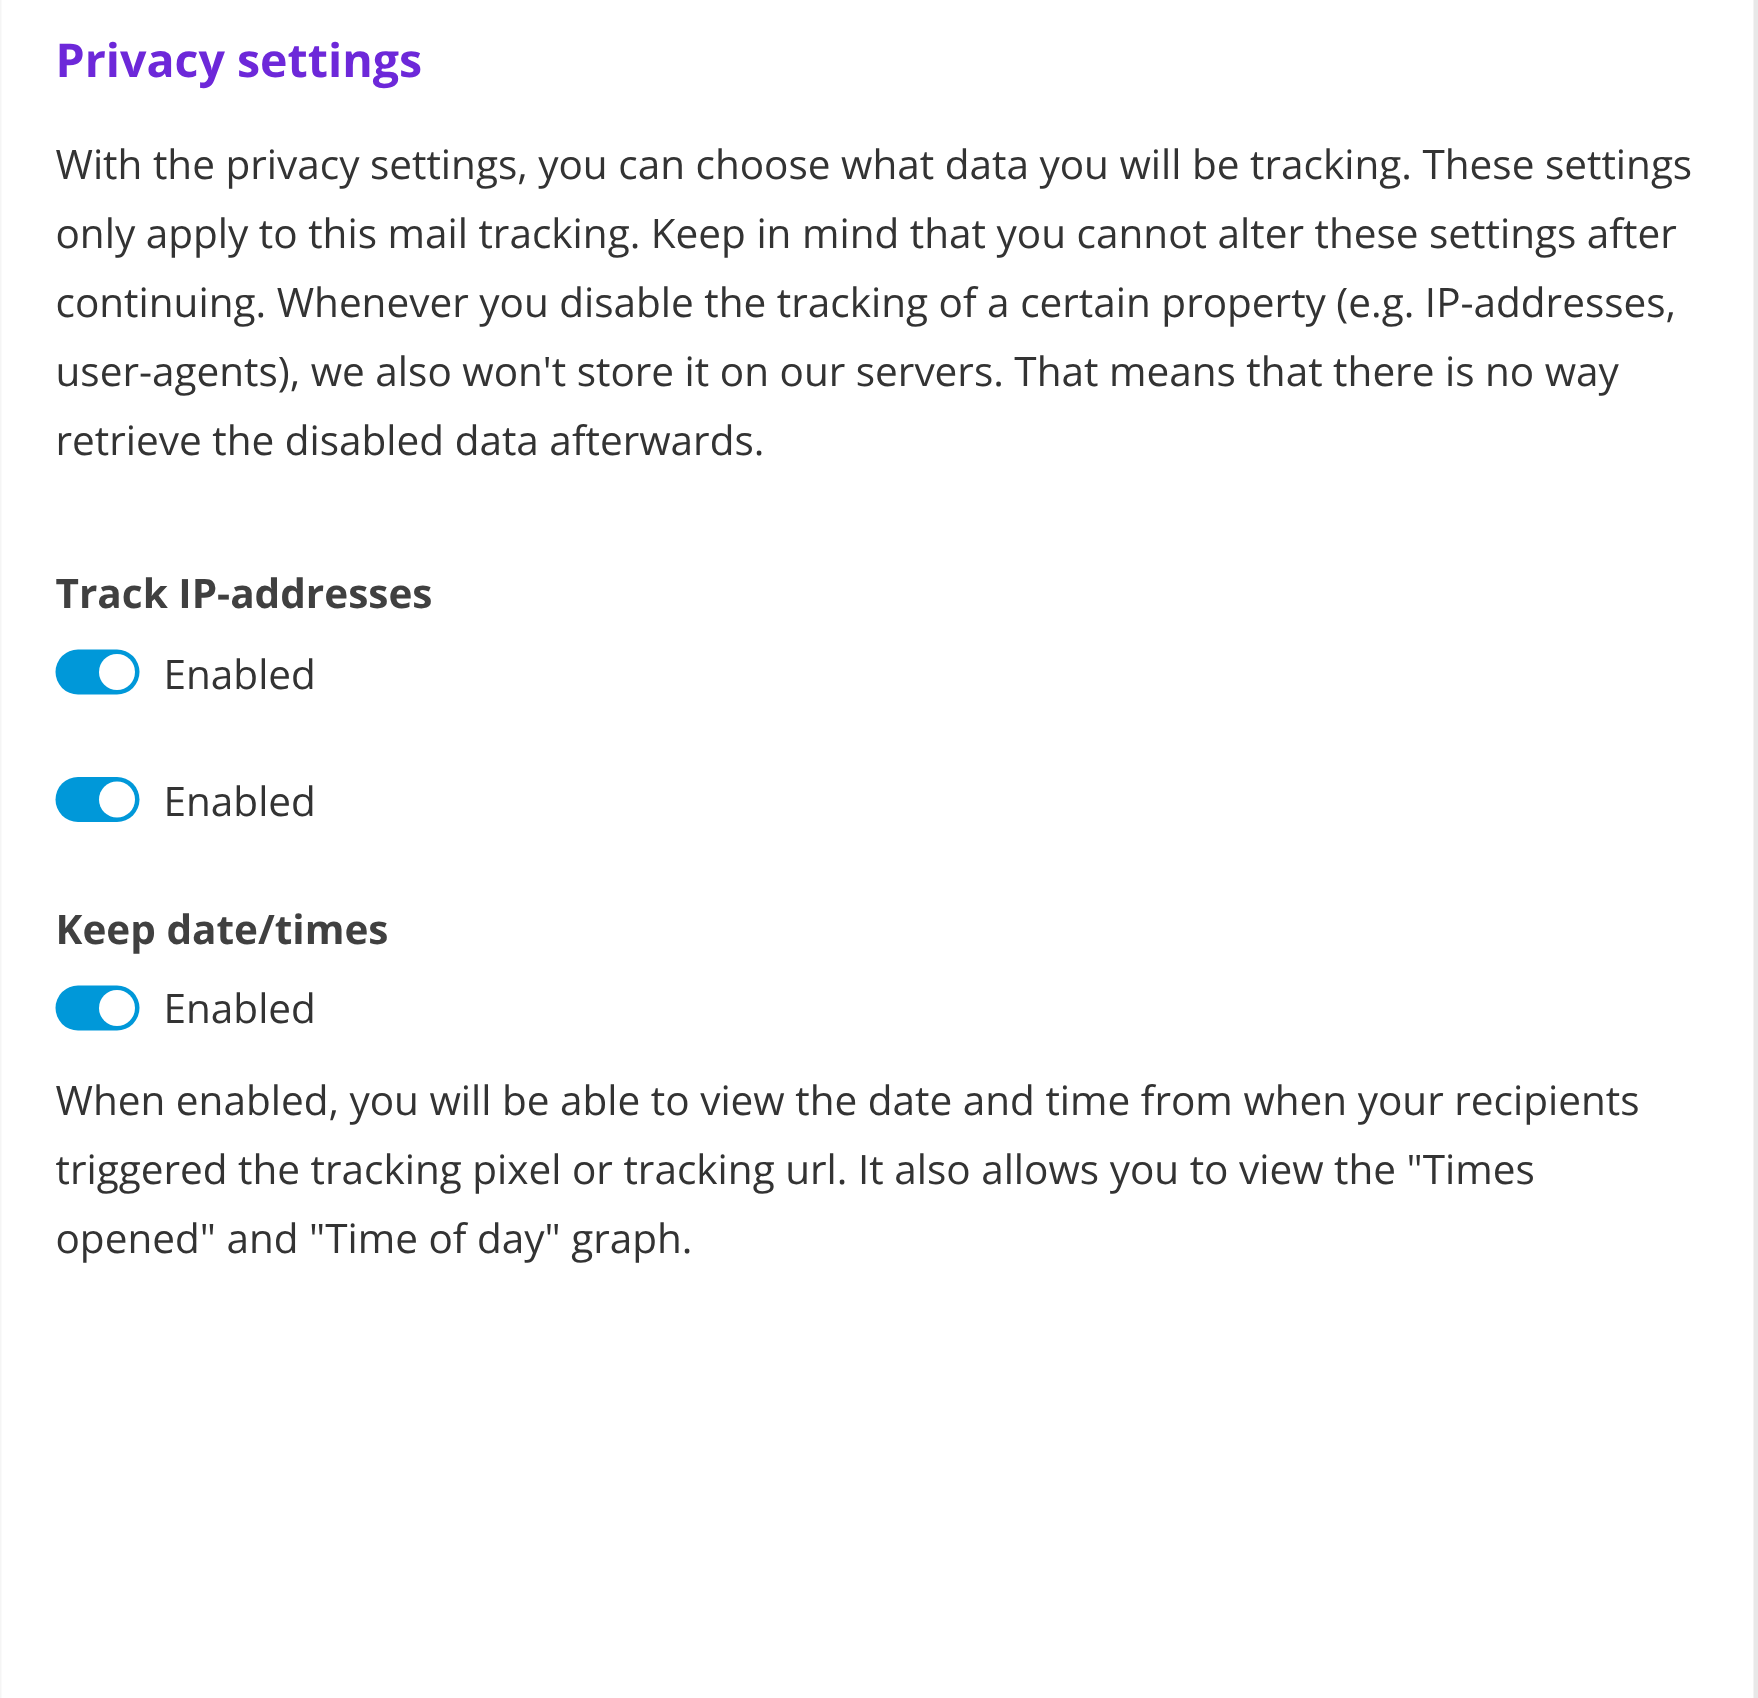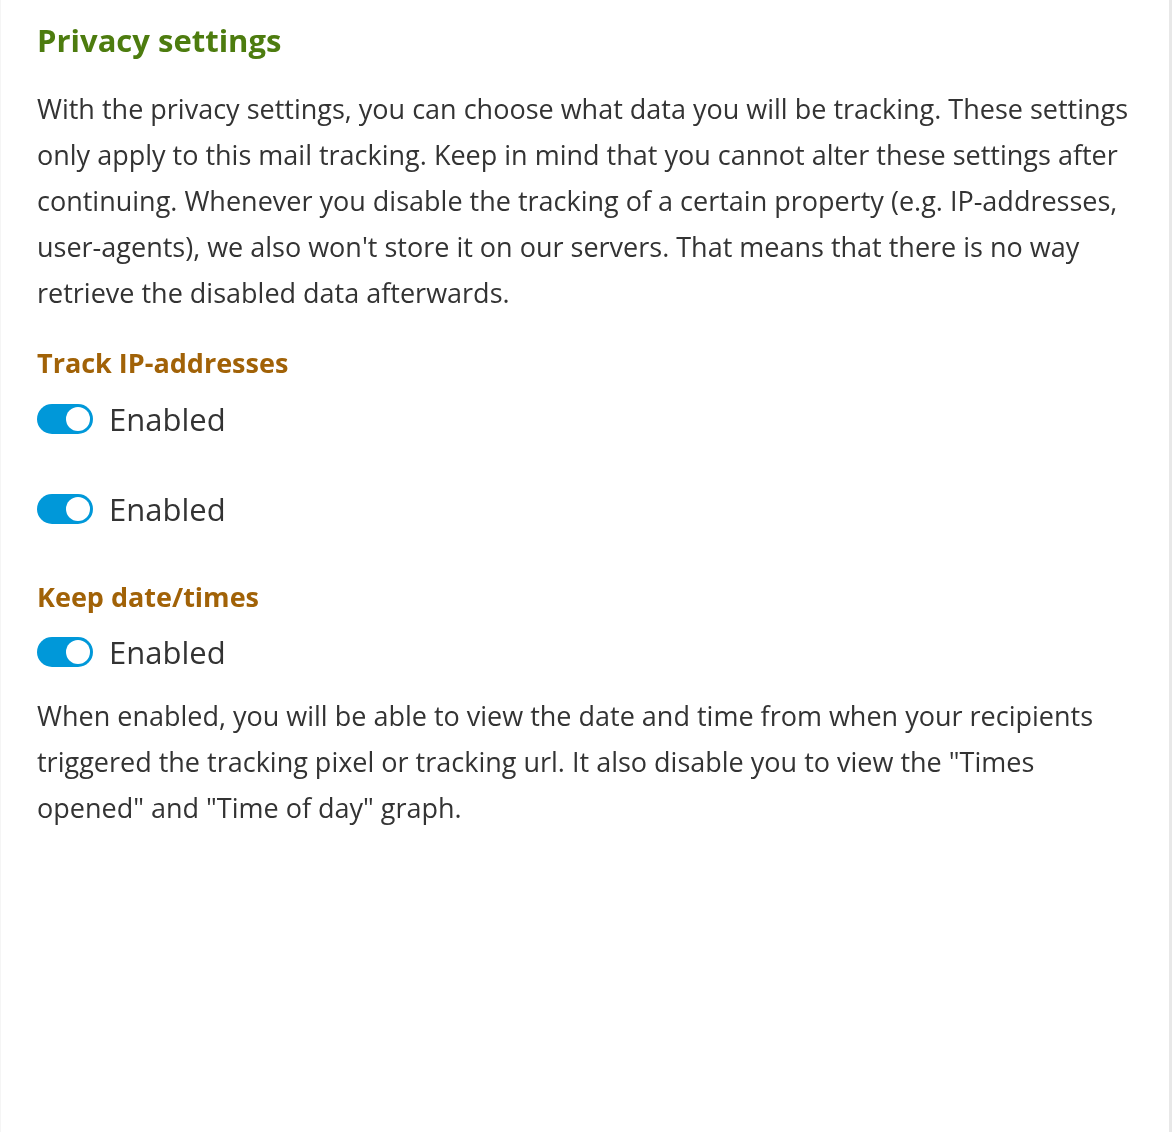--- a/index.html
+++ b/index.html
@@ -16,38 +16,38 @@
     }
     .container {
       padding: 20px 36px 36px 36px;
       border-right: 3px solid #e8e8e8;
       border-left: 1px solid #f5f5f5;
       min-height: 1132px;
     }
     .section-title {
       font-size: 31px;
       font-weight: 700;
-      color: #4d7c0f;
+      color: #6d28d9;
       margin-bottom: 26px;
       line-height: 1.3;
     }
     .section-description {
       font-size: 27px;
       font-weight: 400;
       color: #333;
       line-height: 1.7;
-      margin-bottom: 28px;
+      margin-bottom: 60px;
     }
     .setting {
       margin-bottom: 48px;
     }
     .setting-title {
       font-size: 27px;
       font-weight: 700;
-      color: #a16207;
+      color: #404040;
       margin-bottom: 16px;
       line-height: 1.4;
     }
     .toggle-row {
       display: flex;
       align-items: center;
       gap: 16px;
       margin-bottom: 20px;
     }
     .toggle {
@@ -62,21 +62,21 @@
     .toggle-knob {
       position: absolute;
       top: 3px;
       right: 3px;
       width: 24px;
       height: 24px;
       background: #ffffff;
       border-radius: 50%;
     }
     .toggle-label {
-      font-size: 31px;
+      font-size: 27px;
       font-weight: 400;
       color: #333;
     }
     .setting-description {
       font-size: 27px;
       font-weight: 400;
       color: #333;
       line-height: 1.7;
     }
   </style>
@@ -107,15 +107,15 @@
   </div>
 
   <div class="setting">
     <div class="setting-title">Keep date/times</div>
     <div class="toggle-row">
       <div class="toggle" role="switch" aria-checked="true">
         <div class="toggle-knob"></div>
       </div>
       <span class="toggle-label">Enabled</span>
     </div>
-    <p class="setting-description">When enabled, you will be able to view the date and time from when your recipients triggered the tracking pixel or tracking url. It also disable you to view the "Times opened" and "Time of day" graph.</p>
+    <p class="setting-description">When enabled, you will be able to view the date and time from when your recipients triggered the tracking pixel or tracking url. It also allows you to view the "Times opened" and "Time of day" graph.</p>
   </div>
 </div>
 
 </body></html>

